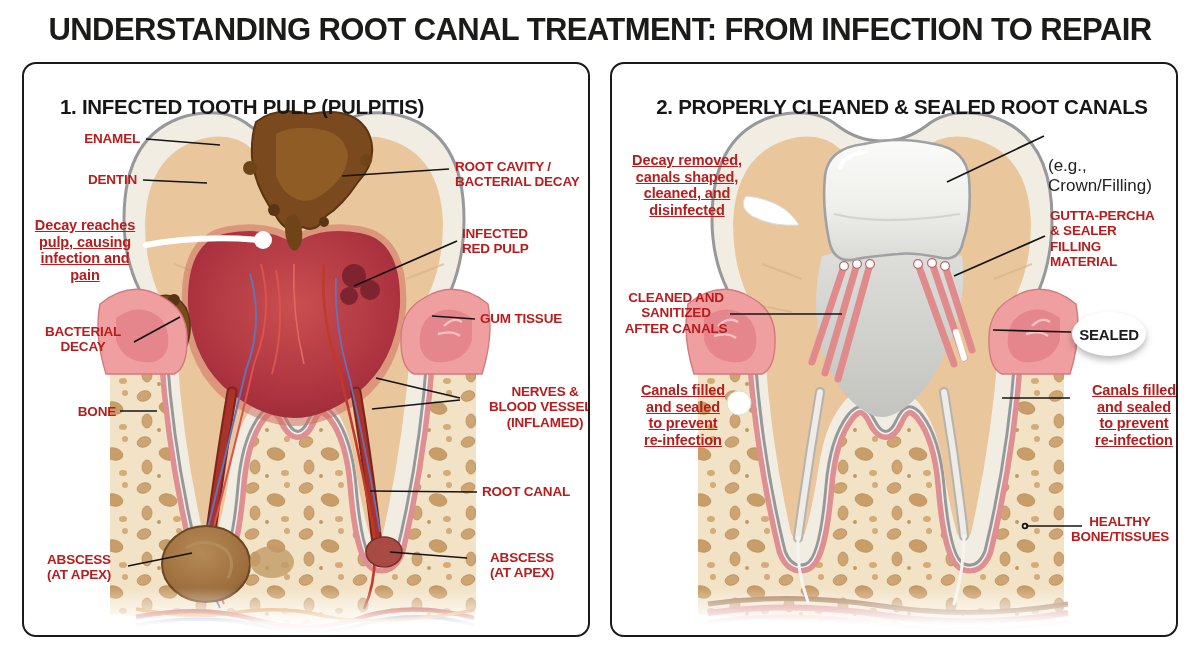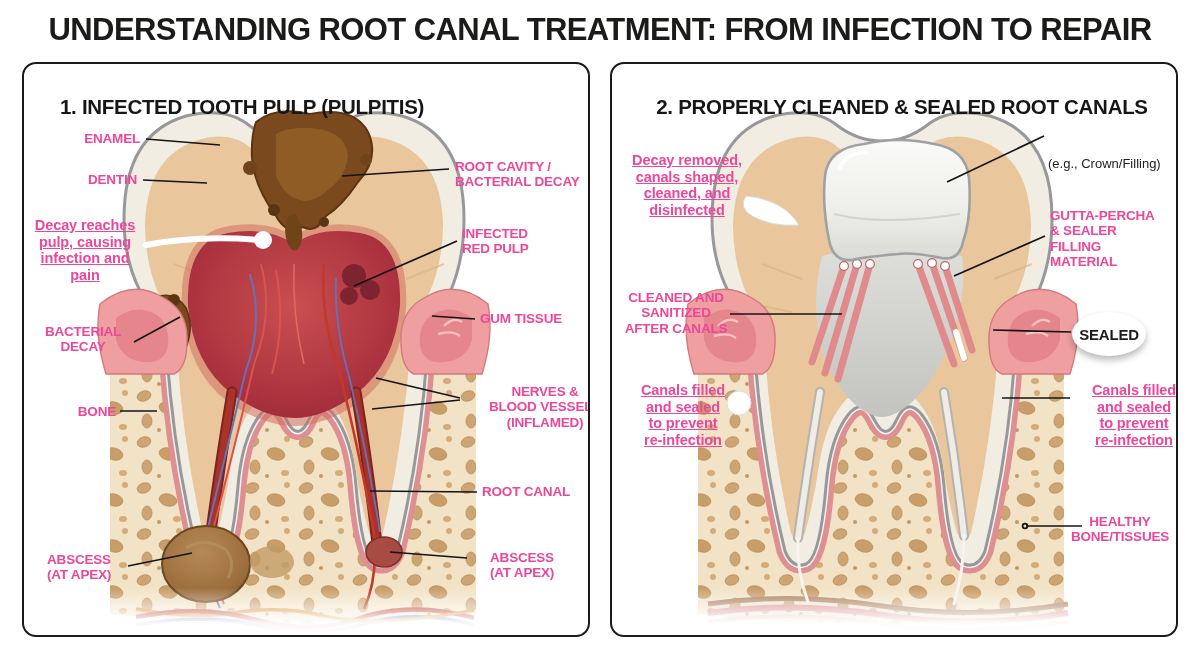--- a/index.html
+++ b/index.html
@@ -9,24 +9,24 @@
               font-size:31px;font-weight:bold;letter-spacing:-0.6px;color:#1b1b19;white-space:nowrap;}
   .panel{position:absolute;top:62px;width:568px;height:575px;border:2.5px solid #1a1a1a;
          border-radius:14px;background:#fff;box-sizing:border-box;overflow:hidden;}
   .panel.left{left:22px;} .panel.right{left:610px;}
   .panel-heading{position:absolute;top:14px;font-size:20.5px;font-weight:bold;letter-spacing:-0.3px;
                  color:#161616;white-space:nowrap;}
   .panel.left  .panel-heading{left:36px;}
   .panel.right .panel-heading{left:8px;width:100%;text-align:center;}
   .art{position:absolute;left:0;top:0;}
   .lbl{position:absolute;white-space:pre-line;font-weight:bold;font-size:13.5px;line-height:1.14;
-       letter-spacing:-0.2px;color:#ec4899;}
+       letter-spacing:-0.2px;color:#b91c1c;}
   .lbl.r{text-align:right;} .lbl.c{text-align:center;} .lbl.l{text-align:left;}
   .sent{font-size:14.5px;letter-spacing:-0.1px;text-decoration:underline;}
-  .subline{position:absolute;white-space:pre-line;font-weight:normal;font-size:13px;color:#222;}
+  .subline{position:absolute;white-space:pre-line;font-weight:normal;font-size:17px;color:#222;}
   .pill{position:absolute;background:#fff;border-radius:50%;display:flex;align-items:center;
         justify-content:center;font-weight:bold;font-size:15px;letter-spacing:-0.2px;
         box-shadow:0 4px 7px rgba(0,0,0,0.28);}
 </style>
 </head>
 <body>
 
 <div class="stage">
 
   <div class="main-title">UNDERSTANDING ROOT CANAL TREATMENT: FROM INFECTION TO REPAIR</div>

